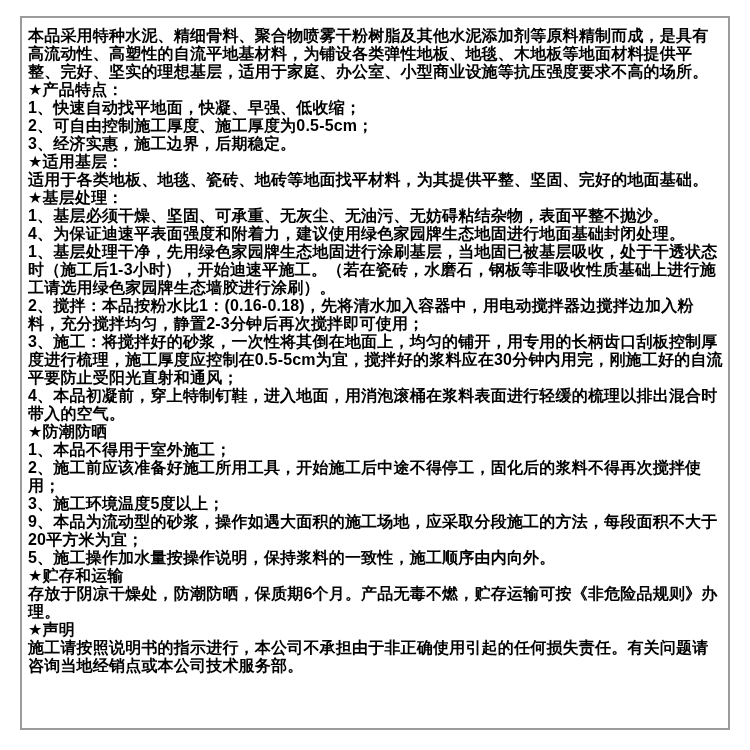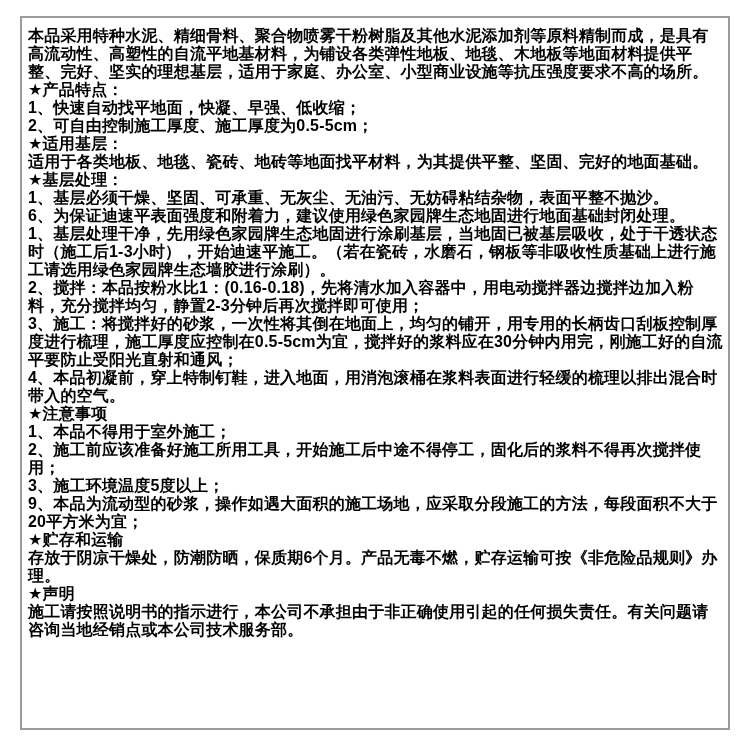--- a/index.html
+++ b/index.html
@@ -38,31 +38,33 @@
   }
 </style>
 </head>
 <body>
 
 <div class="doc-frame">
   <p>本品采用特种水泥、精细骨料、聚合物喷雾干粉树脂及其他水泥添加剂等原料精制而成，是具有高流动性、高塑性的自流平地基材料，为铺设各类弹性地板、地毯、木地板等地面材料提供平整、完好、坚实的理想基层，适用于家庭、办公室、小型商业设施等抗压强度要求不高的场所。</p>
   <p>★产品特点：</p>
   <p>1、快速自动找平地面，快凝、早强、低收缩；</p>
   <p>2、可自由控制施工厚度、施工厚度为0.5-5cm；</p>
+  <p>3、经济实惠，施工边界，后期稳定。</p>
   <p>★适用基层：</p>
   <p>适用于各类地板、地毯、瓷砖、地砖等地面找平材料，为其提供平整、坚固、完好的地面基础。</p>
   <p>★基层处理：</p>
   <p>1、基层必须干燥、坚固、可承重、无灰尘、无油污、无妨碍粘结杂物，表面平整不抛沙。</p>
-  <p>6、为保证迪速平表面强度和附着力，建议使用绿色家园牌生态地固进行地面基础封闭处理。</p>
+  <p>4、为保证迪速平表面强度和附着力，建议使用绿色家园牌生态地固进行地面基础封闭处理。</p>
   <p>1、基层处理干净，先用绿色家园牌生态地固进行涂刷基层，当地固已被基层吸收，处于干透状态时（施工后1-3小时），开始迪速平施工。（若在瓷砖，水磨石，钢板等非吸收性质基础上进行施工请选用绿色家园牌生态墙胶进行涂刷）。</p>
   <p>2、搅拌：本品按粉水比1：(0.16-0.18)，先将清水加入容器中，用电动搅拌器边搅拌边加入粉料，充分搅拌均匀，静置2-3分钟后再次搅拌即可使用；</p>
   <p>3、施工：将搅拌好的砂浆，一次性将其倒在地面上，均匀的铺开，用专用的长柄齿口刮板控制厚度进行梳理，施工厚度应控制在0.5-5cm为宜，搅拌好的浆料应在30分钟内用完，刚施工好的自流平要防止受阳光直射和通风；</p>
   <p>4、本品初凝前，穿上特制钉鞋，进入地面，用消泡滚桶在浆料表面进行轻缓的梳理以排出混合时带入的空气。</p>
-  <p>★注意事项</p>
+  <p>★防潮防晒</p>
   <p>1、本品不得用于室外施工；</p>
   <p>2、施工前应该准备好施工所用工具，开始施工后中途不得停工，固化后的浆料不得再次搅拌使用；</p>
   <p>3、施工环境温度5度以上；</p>
   <p>9、本品为流动型的砂浆，操作如遇大面积的施工场地，应采取分段施工的方法，每段面积不大于20平方米为宜；</p>
+  <p>5、施工操作加水量按操作说明，保持浆料的一致性，施工顺序由内向外。</p>
   <p>★贮存和运输</p>
   <p>存放于阴凉干燥处，防潮防晒，保质期6个月。产品无毒不燃，贮存运输可按《非危险品规则》办理。</p>
   <p>★声明</p>
   <p>施工请按照说明书的指示进行，本公司不承担由于非正确使用引起的任何损失责任。有关问题请咨询当地经销点或本公司技术服务部。</p>
 </div>
 
 </body></html>

